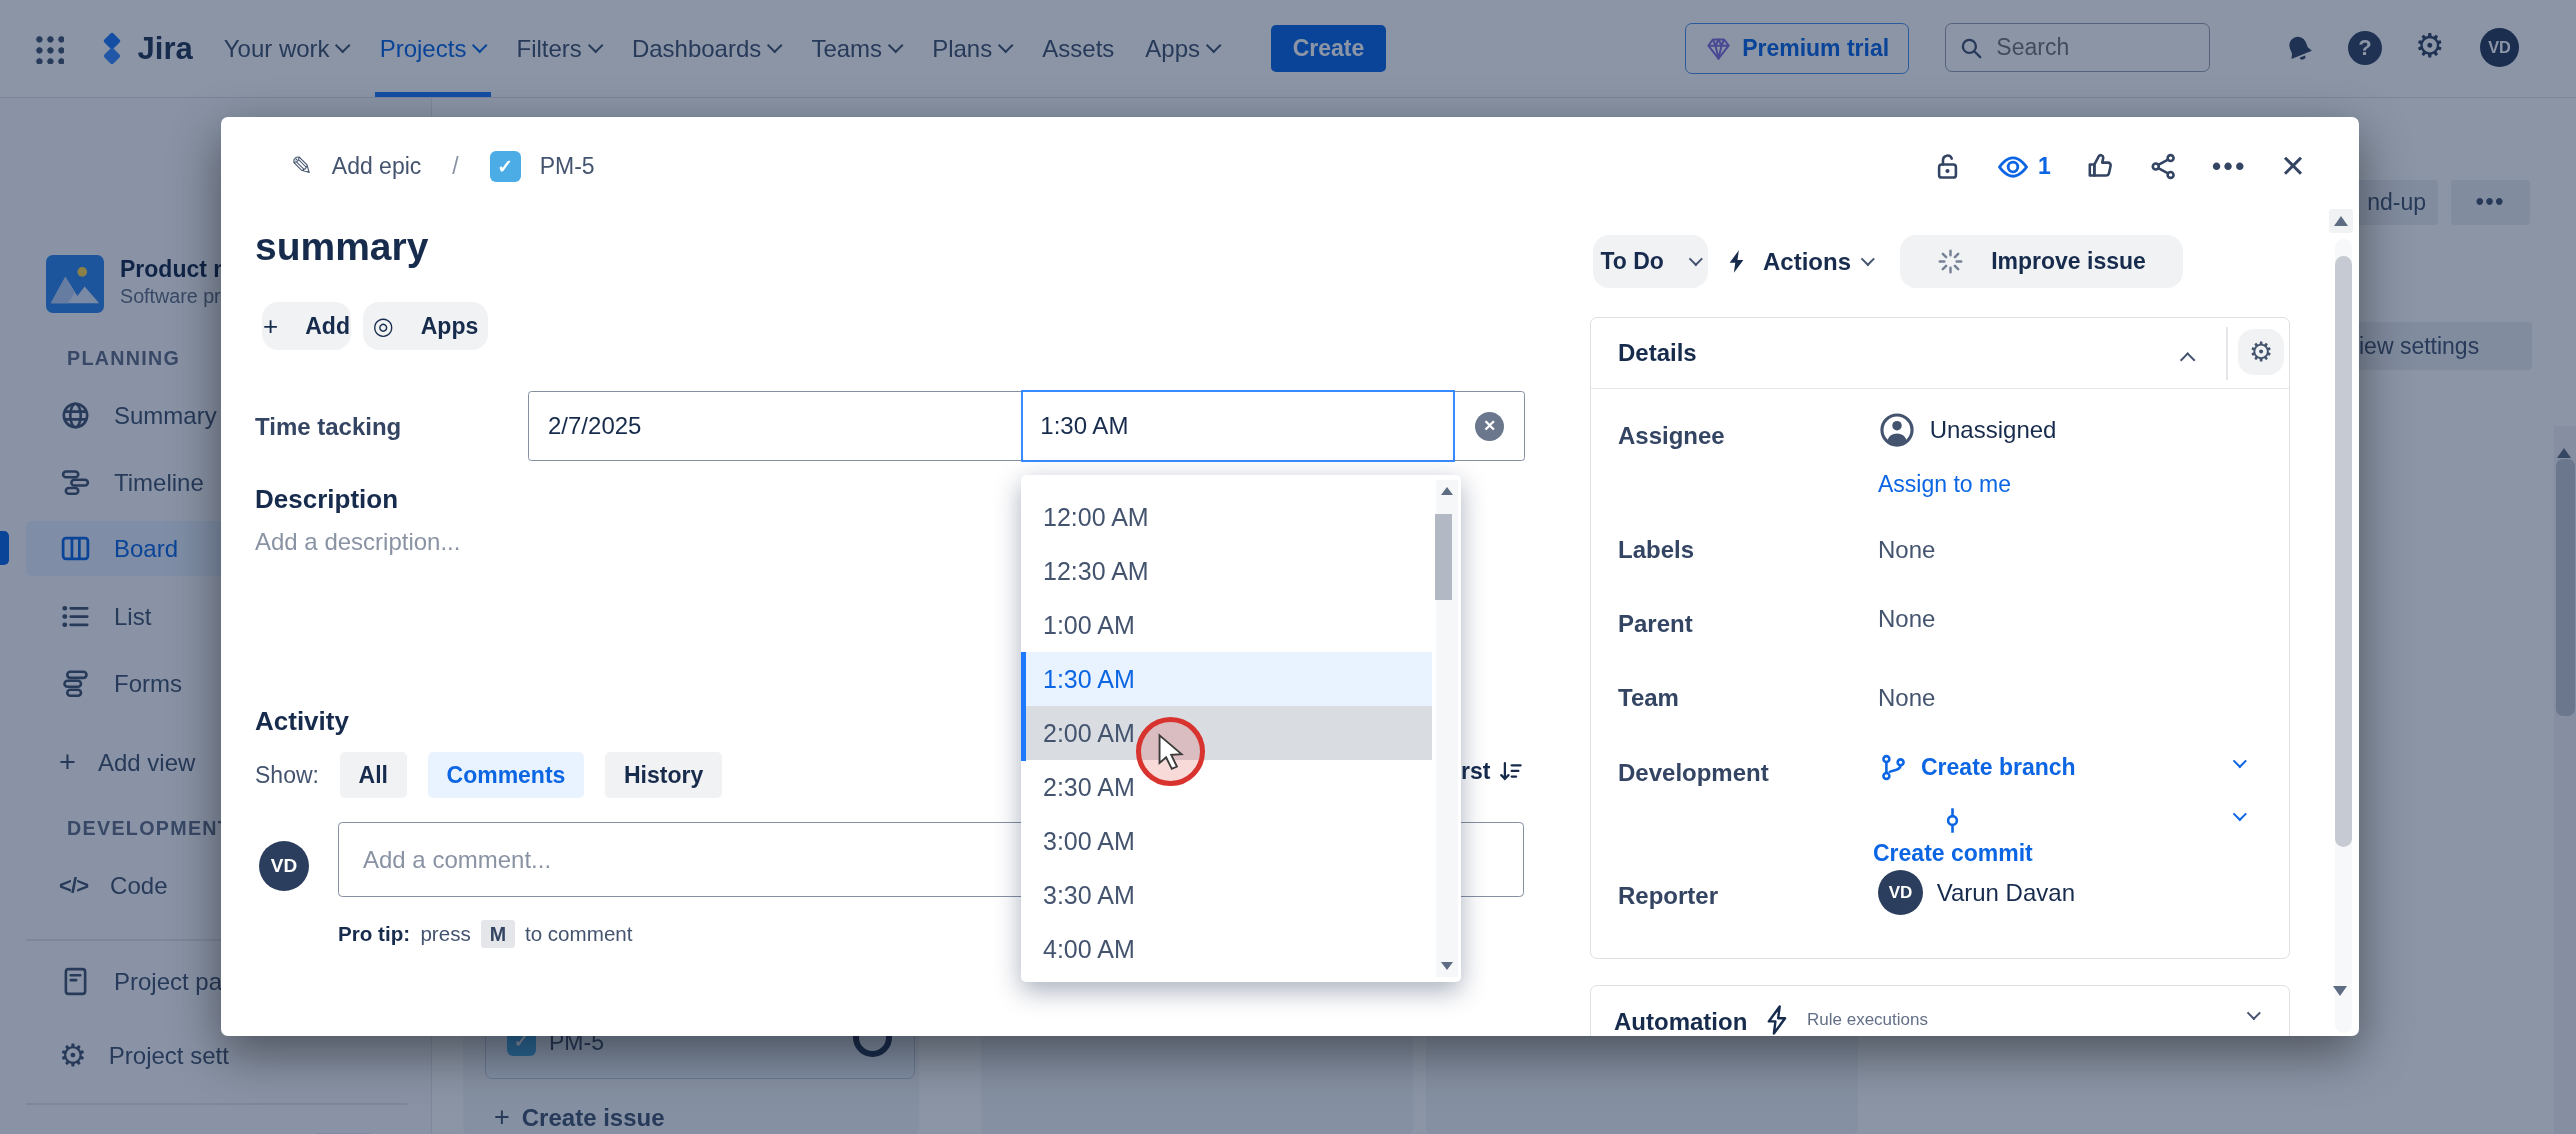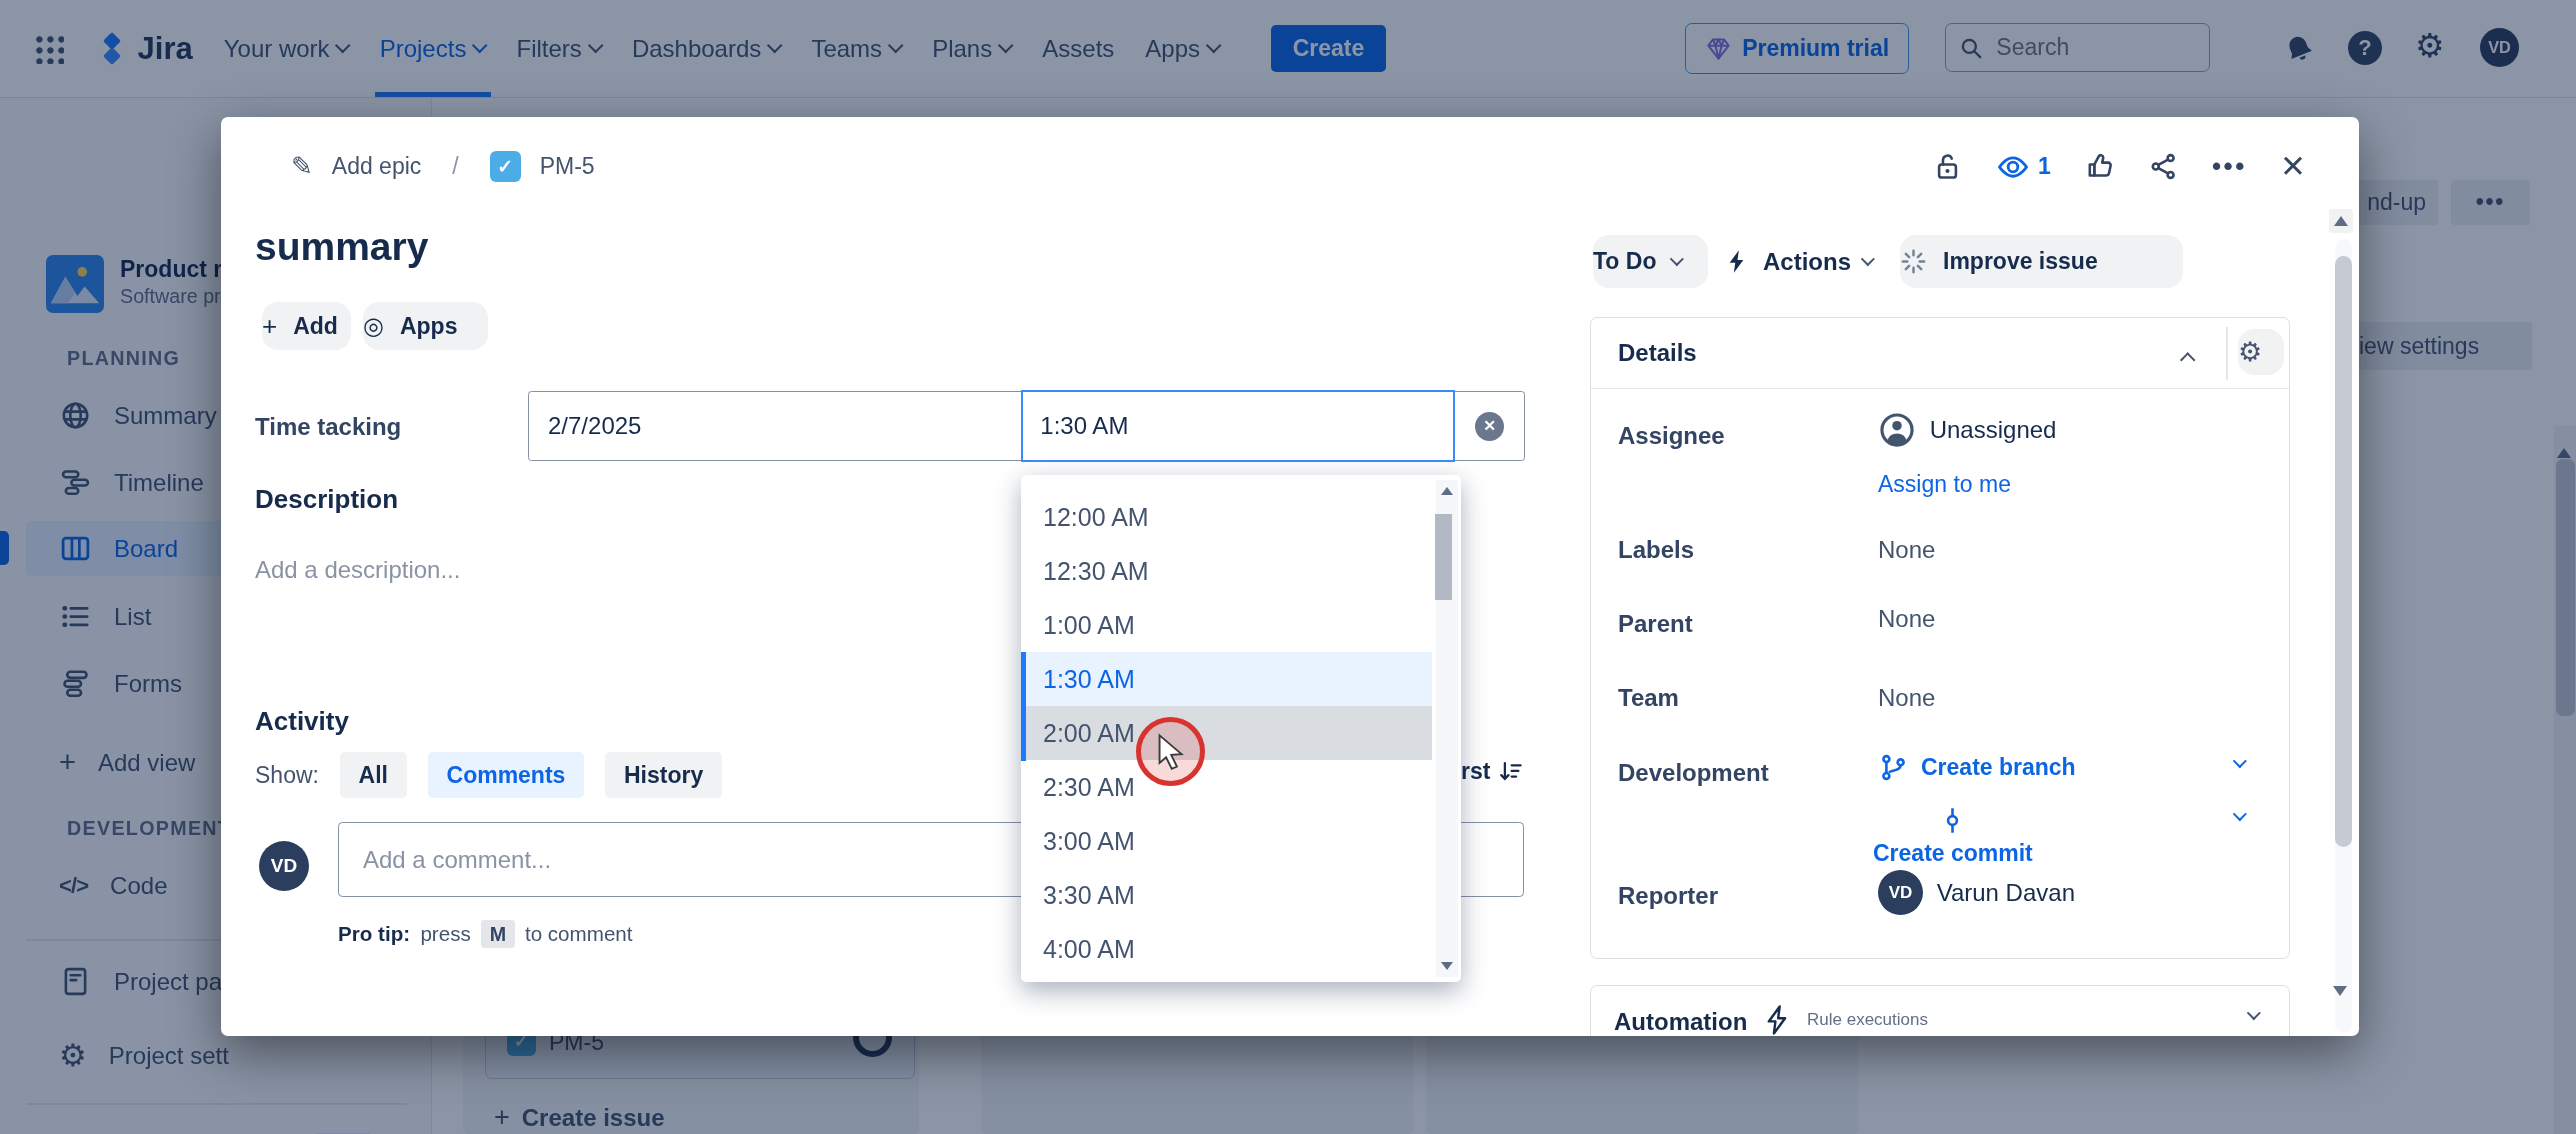--- a/index.html
+++ b/index.html
@@ -61,22 +61,22 @@
   .sb-arrow{width:0;height:0;border-left:7.7px solid transparent;border-right:7.7px solid transparent;}
   .sb-arrow.up{border-bottom:10.3px solid #5e6c84;}
   .sb-arrow.down{border-top:10.3px solid #5e6c84;}
   
   .blanket{position:absolute;inset:0;background:rgba(9,30,66,0.47);z-index:50;}
   
   .modal{position:absolute;left:221px;top:117px;width:2138px;height:919px;background:#fff;
     border-radius:6.9px;box-shadow:0 17px 51px rgba(0,0,0,.45);z-index:100;overflow:hidden;}
   .crumb{display:flex;align-items:center;gap:19px;font-size:23px;color:#44546f;}
   .hdr-icons{position:absolute;top:31px;right:53px;display:flex;align-items:center;gap:33px;}
-  .subtle-btn{background:#f1f2f4;border-radius:16px;display:flex;align-items:center;justify-content:flex-start;
-    gap:16px;font-size:23px;font-weight:600;color:#172b4d;}
+  .subtle-btn{background:#f1f2f4;border-radius:16px;display:flex;align-items:center;justify-content:center;
+    gap:27px;font-size:23px;font-weight:600;color:#172b4d;}
   .modal-title{position:absolute;left:34px;top:108px;font-size:39px;font-weight:600;color:#172b4d;}
   .field-label{font-size:24px;font-weight:600;color:#344563;}
   .tt-wrap{position:absolute;left:307px;top:274px;width:997px;height:70px;border:1.7px solid #8590a2;
     border-radius:3.4px;box-sizing:border-box;display:flex;align-items:stretch;background:#fff;}
   .tt-date{width:494px;display:flex;align-items:center;padding-left:19px;font-size:24px;color:#172b4d;
     box-sizing:border-box;border-right:1.7px solid #c1c7d0;}
   .tt-time{width:434px;display:flex;align-items:center;padding-left:17px;font-size:24px;color:#172b4d;
     box-sizing:border-box;border:2.6px solid #388bff;margin:-1.7px 0 -1.7px -1.7px;background:#fff;}
   .clear-circ{width:29px;height:29px;border-radius:50%;background:#6b778c;color:#fff;display:flex;
     align-items:center;justify-content:center;font-size:15.4px;font-weight:700;}
@@ -393,21 +393,21 @@
     <div class="abs field-label" style="left:34px;top:296px;">Time tacking</div>
     <div class="tt-wrap">
       <div class="tt-date">2/7/2025</div>
       <div class="tt-time">1:30 AM</div>
       <div style="flex:1;display:flex;align-items:center;justify-content:center;">
         <span class="clear-circ">✕</span>
       </div>
     </div>
 
     <div class="abs h3" style="left:34px;top:367px;">Description</div>
-    <div class="abs placeholder" style="left:34px;top:411px;margin-top:28px;">Add a description...</div>
+    <div class="abs placeholder" style="left:34px;top:411px;">Add a description...</div>
 
     <div class="abs h3" style="left:34px;top:589px;">Activity</div>
     <div class="abs" style="left:34px;top:635px;display:flex;align-items:center;gap:20.6px;">
       <span style="font-size:23px;color:#44546f;">Show:</span>
       <span class="filter-pill">All</span>
       <span class="filter-pill active">Comments</span>
       <span class="filter-pill">History</span>
     </div>
     <div class="abs" style="left:1240px;top:641px;display:flex;align-items:center;gap:6.9px;">
       <span style="font-size:23px;font-weight:600;color:#172b4d;">rst</span>

